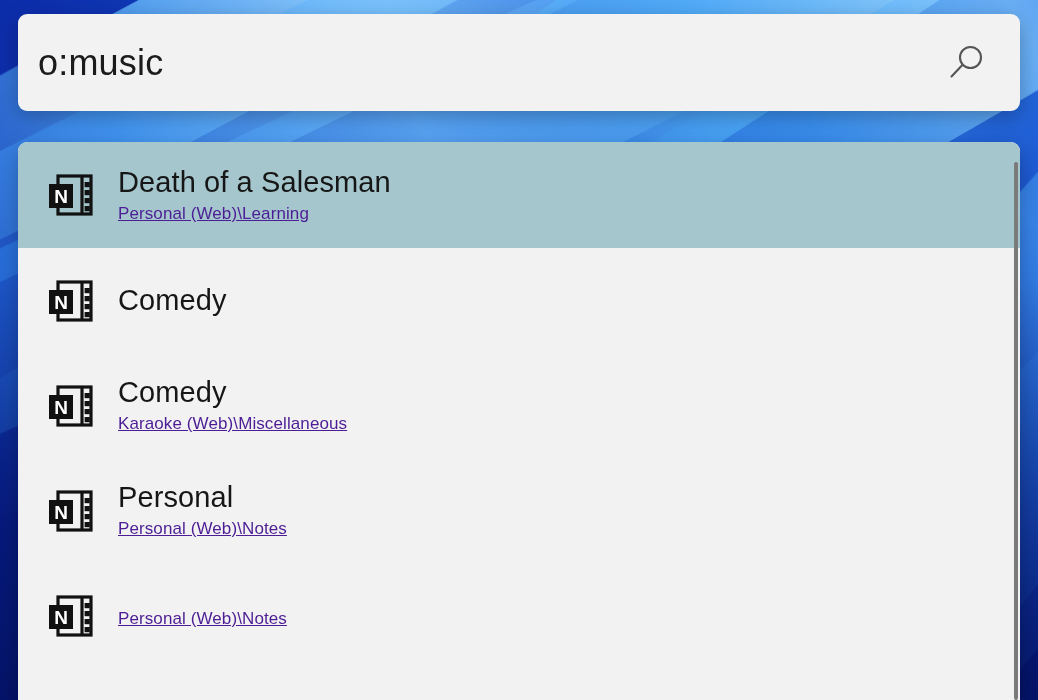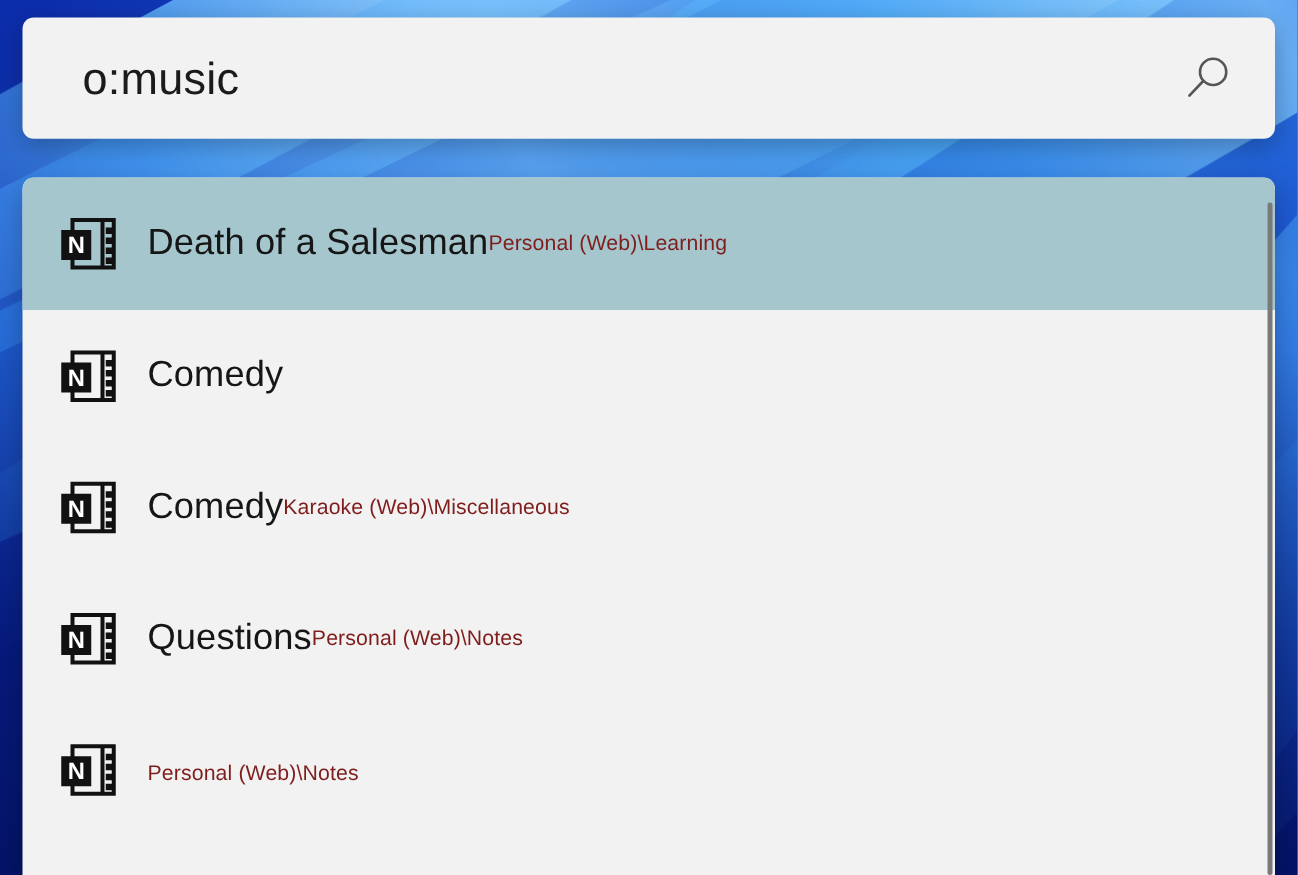--- a/index.html
+++ b/index.html
@@ -82,21 +82,21 @@
     left: 18px;
     top: 14px;
     width: 1002px;
     height: 97px;
     box-sizing: border-box;
     background: #f2f2f2;
     border-radius: 9px;
     box-shadow: 0 6px 22px rgba(0,0,0,.28);
     display: flex;
     align-items: center;
-    padding: 0 28px 0 48px;
+    padding: 0 28px 0 20px;
   }
   #search-input-text {
     flex: 1;
     font-size: 36px;
     color: #1b1b1b;
     font-weight: 400;
     letter-spacing: .2px;
     line-height: 1;
     white-space: nowrap;
     overflow: hidden;
@@ -146,40 +146,41 @@
     width: 56px;
     height: 46px;
     flex: 0 0 auto;
     margin-right: 16px;
     display: flex;
     align-items: center;
     justify-content: flex-start;
   }
   .result-text {
     display: flex;
-    flex-direction: row;
+    flex-direction: column;
     justify-content: center;
     min-width: 0;
   }
   .result-title {
     font-size: 29px;
     line-height: 1.08;
     color: #161616;
     font-weight: 400;
     letter-spacing: .1px;
     white-space: nowrap;
   }
   .result-sub {
     margin-top: 7px;
     font-size: 17px;
     line-height: 1.1;
-    color: #7f1d1d;
+    color: #4c1d95;
     font-weight: 400;
     letter-spacing: .1px;
     white-space: nowrap;
+    text-decoration: underline;
   }
 
   
   #results-scrollbar {
     position: absolute;
     left: 1014px;
     top: 162px;
     width: 4px;
     height: 538px;
     background: #7a7a7a;
@@ -289,21 +290,21 @@
         <rect x="38.6" y="9" width="5.2" height="5.2" fill="#111111"></rect>
         <rect x="38.6" y="17" width="5.2" height="5.2" fill="#111111"></rect>
         <rect x="38.6" y="25" width="5.2" height="5.2" fill="#111111"></rect>
         <rect x="38.6" y="33" width="5.2" height="5.2" fill="#111111"></rect>
 
         <rect x="3" y="11" width="24" height="24" fill="#111111"></rect>
         <text x="15" y="29.5" font-family="'Liberation Sans', sans-serif" font-size="19" font-weight="bold" fill="#ffffff" text-anchor="middle">N</text>
       </svg>
     </div>
     <div class="result-text">
-      <div class="result-title">Questions</div>
+      <div class="result-title">Personal</div>
       <div class="result-sub">Personal (Web)\Notes</div>
     </div>
   </div>
       <div class="result-row">
     <div class="result-icon">
       <svg width="50" height="44" viewBox="0 0 50 44" aria-hidden="true">
 
         <rect x="12" y="3" width="33" height="38" fill="none" stroke="#111111" stroke-width="3.2"></rect>
 
         <line x1="36" y1="3" x2="36" y2="41" stroke="#111111" stroke-width="3.2"></line>

